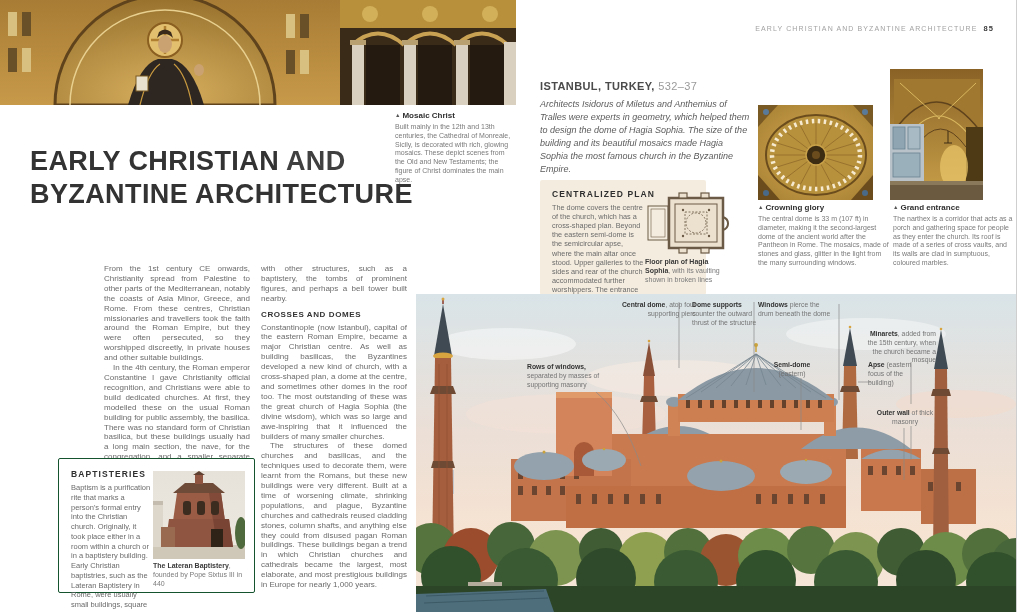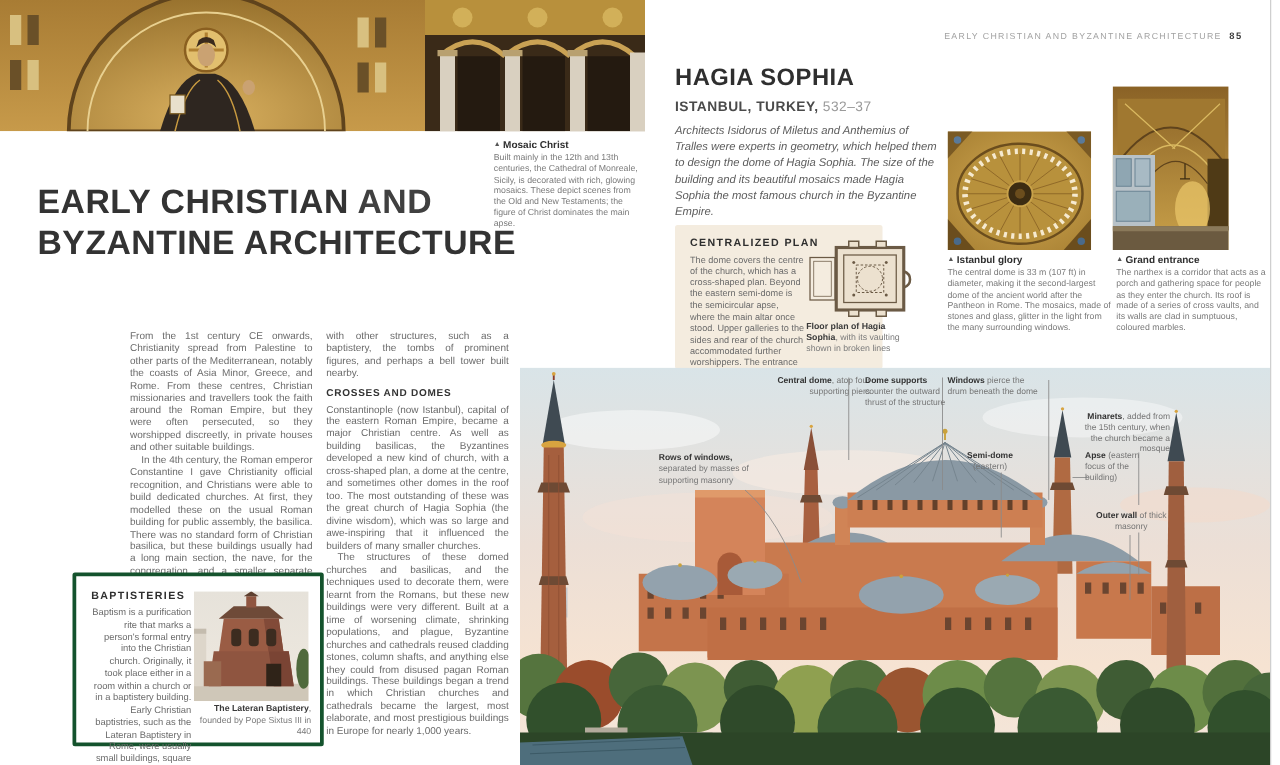--- a/index.html
+++ b/index.html
@@ -13,21 +13,21 @@
   .main-title .lt{color:#404040;font-weight:bold;}
   .intro{font-size:11px;line-height:1.45;color:#5c5c5c;}
   .bodytext{font-size:8px;line-height:1.24;color:#6b6b6b;text-align:justify;}
   .bodytext p{margin:0;}
   .bodytext p.indent{text-indent:9px;}
   .subhead{font-size:8px;font-weight:bold;letter-spacing:.6px;color:#333;margin:6px 0 3px 0;}
   .cap-title{font-size:8px;font-weight:bold;color:#2f2f2f;line-height:1.2;}
   .cap-title .mk{font-size:5.5px;color:#555;vertical-align:1px;margin-right:2px;}
   .cap-body{font-size:7px;line-height:1.28;color:#7a7a7a;margin-top:2px;}
   .cap-bold{font-weight:bold;color:#3a3a3a;}
-  .box{border:3px solid #14532d;border-radius:2px;background:#fff;text-align:right;}
+  .box{border:1px solid #14532d;border-radius:2px;background:#fff;}
   .box-heading{font-size:8.5px;font-weight:bold;letter-spacing:1.1px;color:#2f2f2f;}
   .boxtext{font-size:7.5px;line-height:1.3;color:#6b6b6b;}
   .planbox{background:#f4ecdf;border-radius:2px;}
   .h2-title{font-size:19px;font-weight:bold;letter-spacing:.4px;color:#2f2f2f;}
   .h2-sub{font-size:11px;letter-spacing:.4px;color:#4a4a4a;font-weight:bold;}
   .h2-sub .dt{color:#9a9a9a;font-weight:normal;}
   .r-intro{font-size:9px;line-height:1.45;color:#5c5c5c;}
   .ann{font-size:6.8px;line-height:1.3;color:#757575;}
   .ann .ab{font-weight:bold;color:#333;}
   .edge-line{width:1px;background:#cfcfcf;}
@@ -148,21 +148,20 @@
         <rect x="58" y="58" width="12" height="18" fill="#2f2318"></rect>
         <rect x="8" y="56" width="14" height="20" fill="#9a6a50"></rect>
         <ellipse cx="88" cy="62" rx="6" ry="16" fill="#4f6a3c"></ellipse>
       </svg>
     </div>
     <div class="abs cap-body" style="left:94px;top:103px;width:94px;margin-top:0;">
       <span class="cap-bold">The Lateran Baptistery</span><span>, founded by Pope Sixtus III in 440</span>
     </div>
   </div>
 
-  <div class="abs h2-title" style="left:540px;top:52px;">HAGIA SOPHIA</div>
   <div class="abs h2-sub" style="left:540px;top:80px;">
     <span>ISTANBUL, TURKEY,</span><span class="dt"> 532–37</span>
   </div>
   <div class="abs r-intro" style="left:540px;top:98px;width:212px;font-style:italic;">Architects Isidorus of Miletus and Anthemius of Tralles were experts in geometry, which helped them to design the dome of Hagia Sophia. The size of the building and its beautiful mosaics made Hagia Sophia the most famous church in the Byzantine Empire.</div>
 
   <div class="abs planbox" style="left:540px;top:180px;width:166px;height:115px;">
     <div class="abs box-heading" style="left:12px;top:9px;">CENTRALIZED PLAN</div>
     <div class="abs boxtext" style="left:12px;top:23px;width:92px;font-size:7.3px;line-height:1.25;">The dome covers the centre of the church, which has a cross-shaped plan. Beyond the eastern semi-dome is the semicircular apse, where the main altar once stood. Upper galleries to the sides and rear of the church accommodated further worshippers. The entrance courtyard, or atrium, was added later.</div>
     <div class="abs" style="left:105px;top:12px;width:90px;height:62px;">
       <svg width="90" height="62" viewBox="0 0 90 62">
@@ -235,21 +234,21 @@
       <rect x="3" y="84" width="27" height="24" fill="#9ab0ba" stroke="#6b8494" stroke-width="0.8"></rect>
       <rect x="76" y="58" width="17" height="57" fill="#4f3a16"></rect>
       <ellipse cx="64" cy="98" rx="14" ry="22" fill="#e8c468" opacity="0.75"></ellipse>
       <path d="M58,62 v12 M54,74 h8" stroke="#3c2c12" stroke-width="1"></path>
       <rect x="0" y="112" width="93" height="19" fill="#6b5a40"></rect>
       <rect x="0" y="112" width="93" height="4" fill="#8a795a"></rect>
     </svg>
   </div>
 
   <div class="abs" style="left:758px;top:203px;width:132px;">
-    <div class="cap-title"><span class="mk">▲</span><span>Istanbul glory</span></div>
+    <div class="cap-title"><span class="mk">▲</span><span>Crowning glory</span></div>
     <div class="cap-body">The central dome is 33 m (107 ft) in diameter, making it the second-largest dome of the ancient world after the Pantheon in Rome. The mosaics, made of stones and glass, glitter in the light from the many surrounding windows.</div>
   </div>
 
   <div class="abs" style="left:893px;top:203px;width:122px;">
     <div class="cap-title"><span class="mk">▲</span><span>Grand entrance</span></div>
     <div class="cap-body">The narthex is a corridor that acts as a porch and gathering space for people as they enter the church. Its roof is made of a series of cross vaults, and its walls are clad in sumptuous, coloured marbles.</div>
   </div>
 
   <div class="abs imgbox" style="left:416px;top:294px;width:600px;height:318px;">
     <svg width="600" height="318" viewBox="0 0 600 318">

